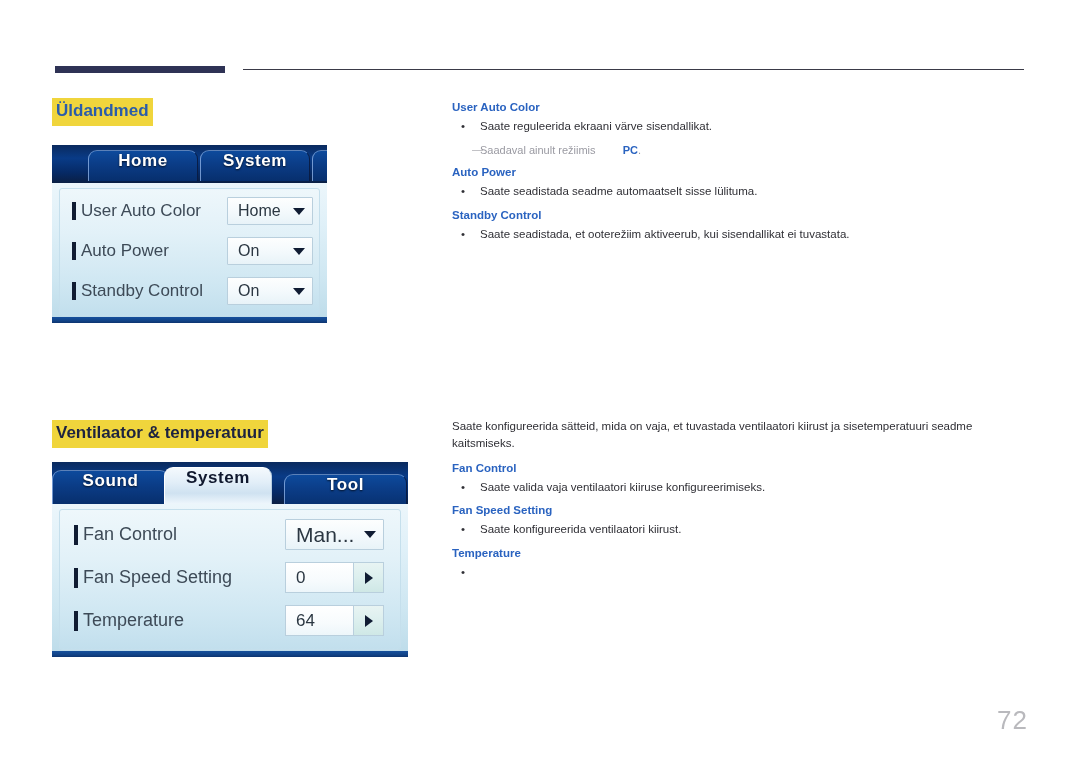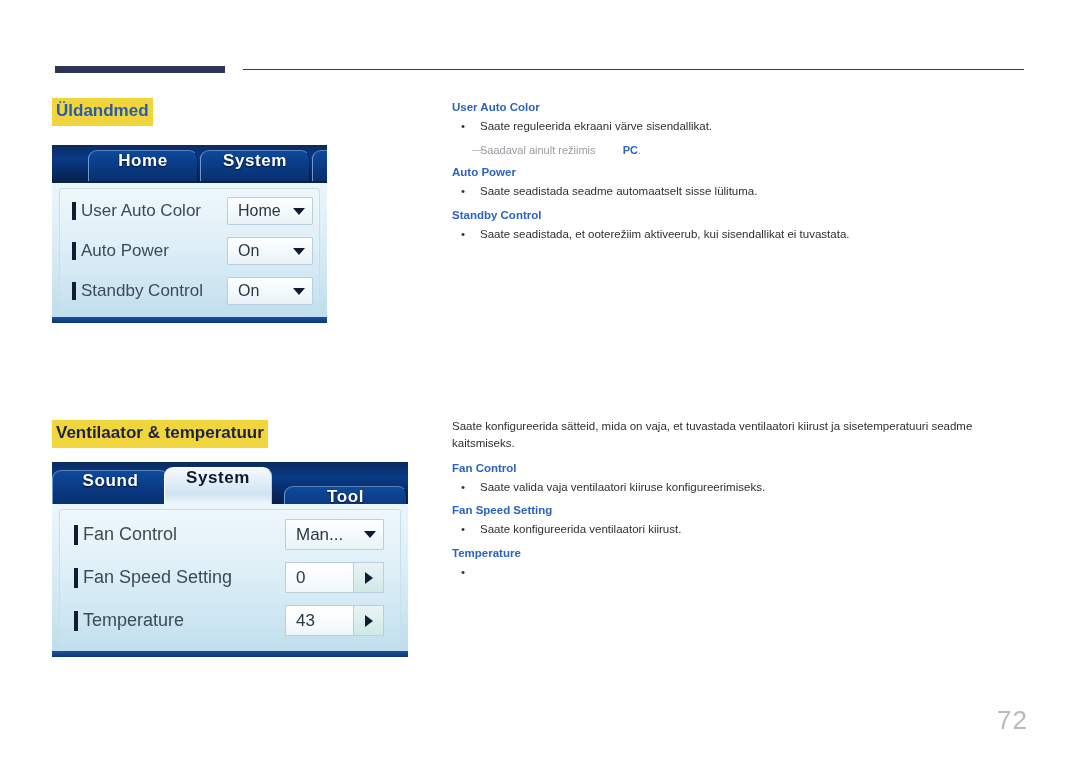--- a/index.html
+++ b/index.html
@@ -347,34 +347,34 @@
 
 <div class="osd" id="osd-2" style="left:52px; top:462px; width:356px; height:195px;">
 
   <div class="osd-tabbar" style="height:42px;">
     <div class="osd-tab inactive" style="left:0px; top:8px; height:34px; width:117px;">
       <span>Sound</span>
     </div>
     <div class="osd-tab active" style="left:112px; top:5px; height:37px; width:108px;">
       <span>System</span>
     </div>
-    <div class="osd-tab inactive" style="left:232px; top:24px; height:34px; width:123px;">
+    <div class="osd-tab inactive" style="left:232px; top:12px; height:34px; width:123px;">
       <span>Tool</span>
     </div>
   </div>
 
   <div class="osd-body" style="height:153px;">
     <div class="osd-body-inner">
 
       <div class="osd-row" style="left:14px; top:14px;">
         <span class="row-marker" style="height:20px;"></span>
         <span class="row-label" style="font-size:18px;">Fan Control</span>
       </div>
       <div class="val-select" style="left:225px; top:9px; width:99px; height:31px;">
-        <span class="val-text" style="font-size:17px;">Man...</span>
+        <span class="val-text" style="font-size:21px;">Man...</span>
         <span class="caret-down"></span>
       </div>
 
       <div class="osd-row" style="left:14px; top:57px;">
         <span class="row-marker" style="height:20px;"></span>
         <span class="row-label" style="font-size:18px;">Fan Speed Setting</span>
       </div>
       <div class="val-stepper" style="left:225px; top:52px; width:99px; height:31px;">
         <span class="field">
           <span class="val-text" style="font-size:17px;">0</span>
@@ -383,21 +383,21 @@
           <span class="caret-right"></span>
         </span>
       </div>
 
       <div class="osd-row" style="left:14px; top:100px;">
         <span class="row-marker" style="height:20px;"></span>
         <span class="row-label" style="font-size:18px;">Temperature</span>
       </div>
       <div class="val-stepper" style="left:225px; top:95px; width:99px; height:31px;">
         <span class="field">
-          <span class="val-text" style="font-size:17px;">43</span>
+          <span class="val-text" style="font-size:17px;">64</span>
         </span>
         <span class="arrow-btn">
           <span class="caret-right"></span>
         </span>
       </div>
 
     </div>
   </div>
 
   <div class="osd-footerbar"></div>

